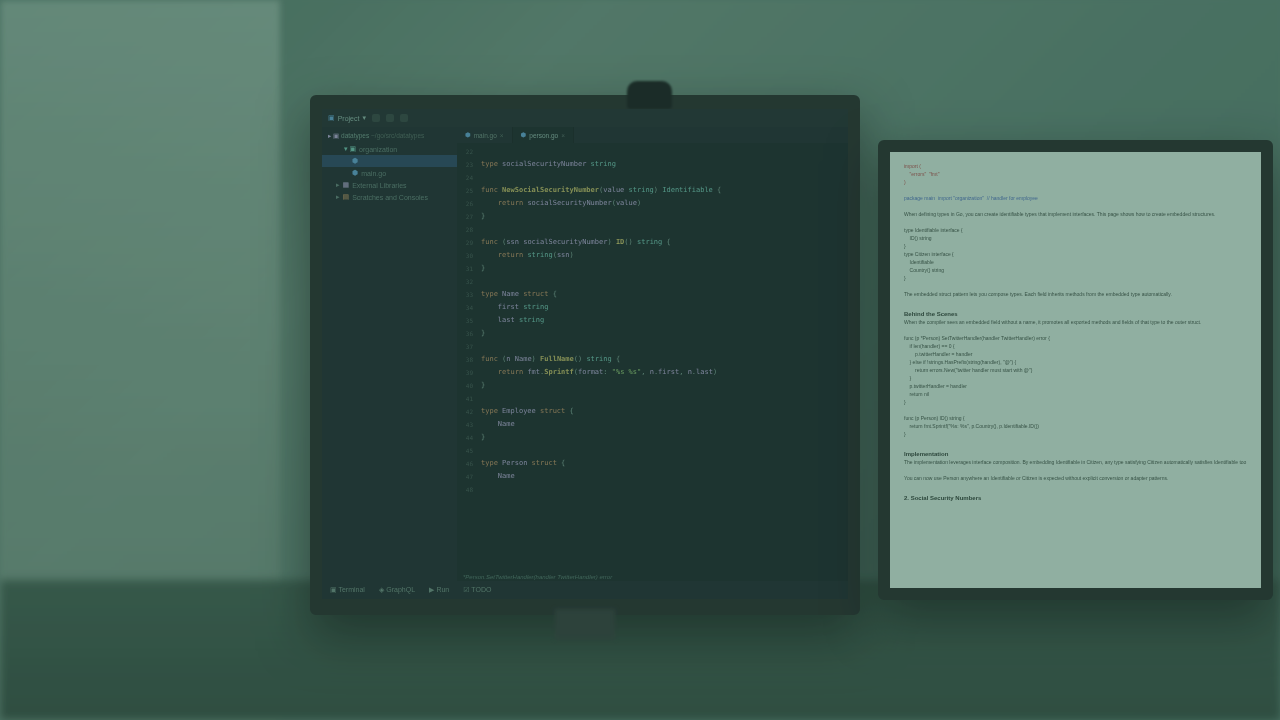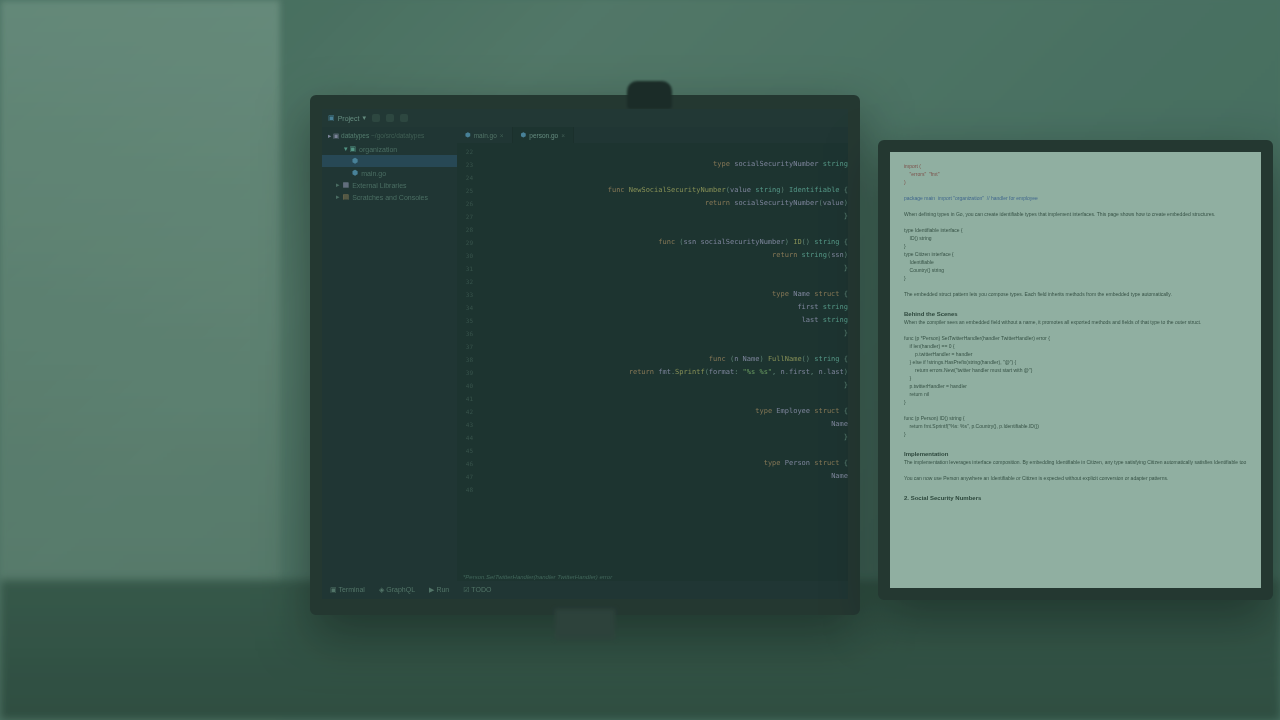--- a/index.html
+++ b/index.html
@@ -183,28 +183,27 @@
     padding: 2px 4px 0 0;
     font-size: 6px;
     line-height: 13px;
   }
   
   .code-area {
     flex: 1;
     padding: 2px 0 0 4px;
     white-space: pre;
     color: #8aa59b;
-    text-align: right;
   }
   
   .code-line { height: 13px; }
   
   .kw { color: #d4956a; }
   .type { color: #7cc5b8; }
-  .fn { color: #d4bb6a; }
+  .fn { color: #d4bb6a; font-weight: bold; }
   .str { color: #9fc979; }
   .ident { color: #c2a8d8; }
   
   .ide-statusbar {
     height: 18px;
     background: #222f33;
     display: flex;
     align-items: center;
     padding: 0 8px;
     gap: 14px;

